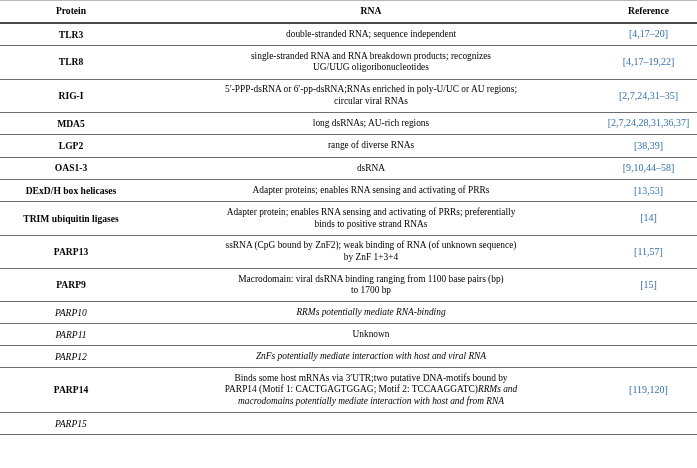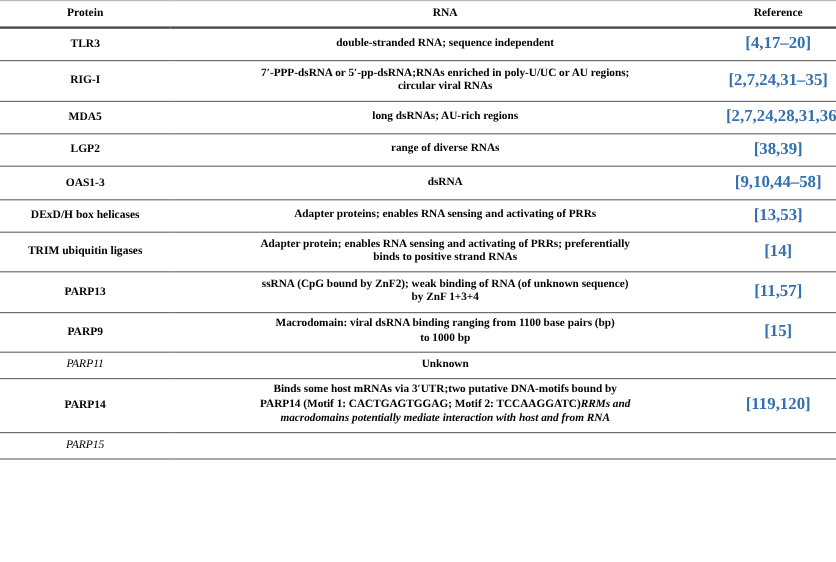--- a/index.html
+++ b/index.html
@@ -42,21 +42,20 @@
     text-align: center;
     vertical-align: middle;
     font-size: 9.6px;
   }
 
   tbody tr > td {
     border-bottom: 1.15px solid #6e6e6e;
     padding: 4.5px 5px 4.5px 5px;
     vertical-align: middle;
     text-align: center;
-    font-weight: bold;
   }
 
   tbody tr.last-row > td {
     border-bottom: 1.15px solid #6e6e6e;
   }
 
   
   td.protein-cell {
     font-weight: bold;
     font-size: 9.6px;
@@ -75,21 +74,21 @@
   }
   td.rna-cell.italic-rna {
     font-style: italic;
   }
   td.rna-cell .mixed-italic {
     font-style: italic;
   }
 
   
   td.reference-cell {
-    font-size: 14px;
+    font-size: 10px;
     color: #3470b0;
     white-space: nowrap;
   }
 
   .ref-link {
     color: #3470b0;
     text-decoration: none;
   }
 
   .cell-line { display: block; }
@@ -113,23 +112,31 @@
     </thead>
     <tbody id="table-body">
         <tr>
           <td class="protein-cell">TLR3</td>
           <td class="rna-cell">
             <span class="cell-line">double-stranded RNA; sequence independent</span>
           </td>
           <td class="reference-cell"><span class="ref-link">[4,17–20]</span></td>
         </tr>
         <tr>
+          <td class="protein-cell">TLR8</td>
+          <td class="rna-cell">
+            <span class="cell-line">single-stranded RNA and RNA breakdown products; recognizes</span>
+            <span class="cell-line">UG/UUG oligoribonucleotides</span>
+          </td>
+          <td class="reference-cell"><span class="ref-link">[4,17–19,22]</span></td>
+        </tr>
+        <tr>
           <td class="protein-cell">RIG-I</td>
           <td class="rna-cell">
-            <span class="cell-line">7′-PPP-dsRNA or 5′-pp-dsRNA;RNAs enriched in poly-U/UC or AU regions;</span>
+            <span class="cell-line">5′-PPP-dsRNA or 6′-pp-dsRNA;RNAs enriched in poly-U/UC or AU regions;</span>
             <span class="cell-line">circular viral RNAs</span>
           </td>
           <td class="reference-cell"><span class="ref-link">[2,7,24,31–35]</span></td>
         </tr>
         <tr>
           <td class="protein-cell">MDA5</td>
           <td class="rna-cell">
             <span class="cell-line">long dsRNAs; AU-rich regions</span>
           </td>
           <td class="reference-cell"><span class="ref-link">[2,7,24,28,31,36,37]</span></td>
@@ -168,28 +175,42 @@
           <td class="rna-cell">
             <span class="cell-line">ssRNA (CpG bound by ZnF2); weak binding of RNA (of unknown sequence)</span>
             <span class="cell-line">by ZnF 1+3+4</span>
           </td>
           <td class="reference-cell"><span class="ref-link">[11,57]</span></td>
         </tr>
         <tr>
           <td class="protein-cell">PARP9</td>
           <td class="rna-cell">
             <span class="cell-line">Macrodomain: viral dsRNA binding ranging from 1100 base pairs (bp)</span>
-            <span class="cell-line">to 1000 bp</span>
+            <span class="cell-line">to 1700 bp</span>
           </td>
           <td class="reference-cell"><span class="ref-link">[15]</span></td>
         </tr>
         <tr>
+          <td class="protein-cell italic-protein">PARP10</td>
+          <td class="rna-cell italic-rna">
+            <span class="cell-line">RRMs potentially mediate RNA-binding</span>
+          </td>
+          <td class="reference-cell"></td>
+        </tr>
+        <tr>
           <td class="protein-cell italic-protein">PARP11</td>
           <td class="rna-cell">
             <span class="cell-line">Unknown</span>
+          </td>
+          <td class="reference-cell"></td>
+        </tr>
+        <tr>
+          <td class="protein-cell italic-protein">PARP12</td>
+          <td class="rna-cell italic-rna">
+            <span class="cell-line">ZnFs potentially mediate interaction with host and viral RNA</span>
           </td>
           <td class="reference-cell"></td>
         </tr>
         <tr>
           <td class="protein-cell">PARP14</td>
           <td class="rna-cell">
             <span class="cell-line">Binds some host mRNAs via 3′UTR;two putative DNA-motifs bound by</span>
             <span class="cell-line"><span>PARP14 (Motif 1: CACTGAGTGGAG; Motif 2: TCCAAGGATC)</span><span class="mixed-italic">RRMs and</span></span>
             <span class="cell-line mixed-italic">macrodomains potentially mediate interaction with host and from RNA</span>
           </td>

